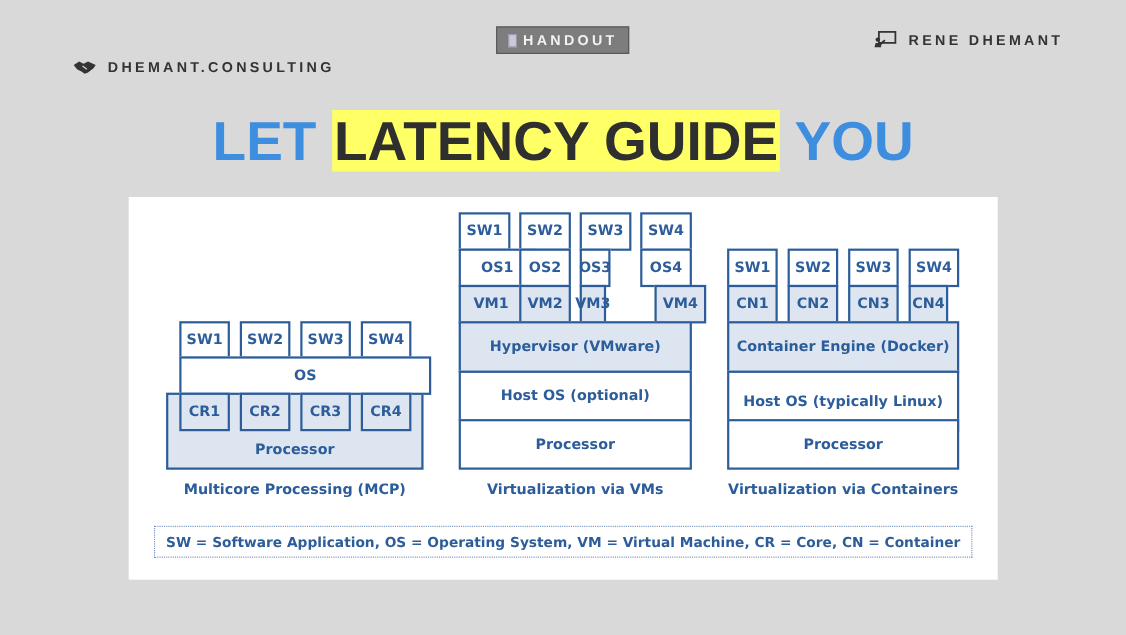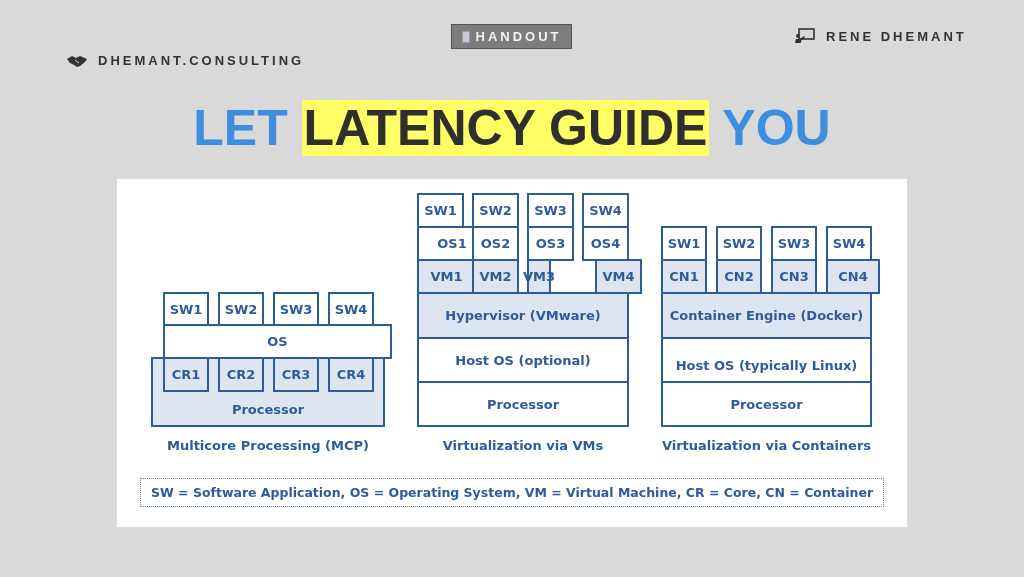--- a/index.html
+++ b/index.html
@@ -74,40 +74,40 @@
   <div class="caption" style="left:151px;top:438px;width:234px;">Multicore Processing (MCP)</div>
 </div>
 
 <div>
   <div class="box" style="left:417px;top:193px;width:47px;height:35px;">SW1</div>
   <div class="box" style="left:472px;top:193px;width:47px;height:35px;">SW2</div>
   <div class="box" style="left:527px;top:193px;width:47px;height:35px;">SW3</div>
   <div class="box" style="left:582px;top:193px;width:47px;height:35px;">SW4</div>
   <div class="box" style="left:417px;top:226px;width:70px;height:35px;">OS1</div>
   <div class="box" style="left:472px;top:226px;width:47px;height:35px;">OS2</div>
-  <div class="box" style="left:527px;top:226px;width:47px;height:35px;">OS3</div>
+  <div class="box" style="left:527px;top:226px;width:28px;height:35px;">OS3</div>
   <div class="box" style="left:582px;top:226px;width:47px;height:35px;">OS4</div>
   <div class="box shade" style="left:417px;top:259px;width:59px;height:35px;">VM1</div>
   <div class="box shade" style="left:472px;top:259px;width:47px;height:35px;">VM2</div>
   <div class="box shade" style="left:527px;top:259px;width:24px;height:35px;">VM3</div>
   <div class="box shade" style="left:582px;top:259px;width:47px;height:35px;margin-left:13px;">VM4</div>
   <div class="box shade" style="left:417px;top:292px;width:212px;height:47px;">Hypervisor (VMware)</div>
   <div class="box" style="left:417px;top:337px;width:212px;height:46px;">Host OS (optional)</div>
   <div class="box" style="left:417px;top:381px;width:212px;height:46px;">Processor</div>
   <div class="caption" style="left:417px;top:438px;width:212px;">Virtualization via VMs</div>
 </div>
 
 <div>
   <div class="box" style="left:661px;top:226px;width:46px;height:35px;">SW1</div>
   <div class="box" style="left:716px;top:226px;width:46px;height:35px;">SW2</div>
   <div class="box" style="left:771px;top:226px;width:46px;height:35px;">SW3</div>
   <div class="box" style="left:826px;top:226px;width:46px;height:35px;">SW4</div>
   <div class="box shade" style="left:661px;top:259px;width:46px;height:35px;">CN1</div>
   <div class="box shade" style="left:716px;top:259px;width:46px;height:35px;">CN2</div>
   <div class="box shade" style="left:771px;top:259px;width:46px;height:35px;">CN3</div>
-  <div class="box shade" style="left:826px;top:259px;width:54px;height:35px;">CN4</div>
+  <div class="box shade" style="left:826px;top:259px;width:36px;height:35px;">CN4</div>
   <div class="box shade" style="left:661px;top:292px;width:211px;height:47px;">Container Engine (Docker)</div>
   <div class="box" style="left:661px;top:337px;width:211px;height:56px;">Host OS (typically Linux)</div>
   <div class="box" style="left:661px;top:381px;width:211px;height:46px;">Processor</div>
   <div class="caption" style="left:651px;top:438px;width:231px;">Virtualization via Containers</div>
 </div>
 
 <div class="legend">SW = Software Application, OS = Operating System, VM = Virtual Machine, CR = Core, CN = Container</div>
 
 </body></html>

